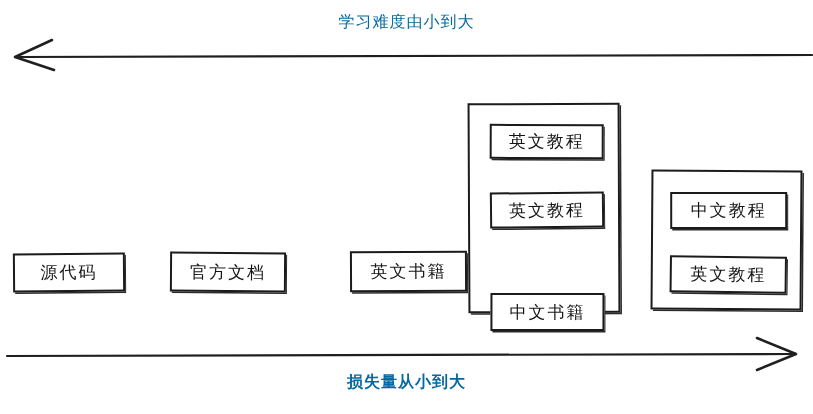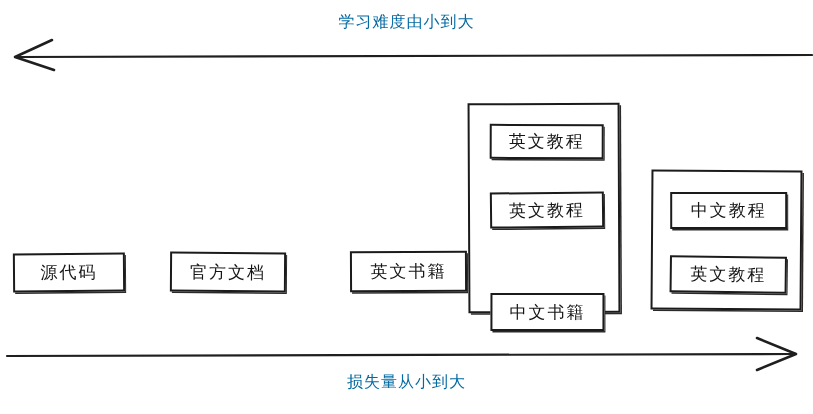--- a/index.html
+++ b/index.html
@@ -29,20 +29,21 @@
   }
   #top-axis-label {
     top: 12px;
     left: 0;
     width: 813px;
   }
   #bottom-axis-label {
     top: 372px;
     left: 0;
     width: 813px;
+    font-weight: bold;
   }
   svg.arrow-layer {
     position: absolute;
     left: 0;
     top: 0;
     width: 813px;
     height: 414px;
     pointer-events: none;
   }
   .node {

